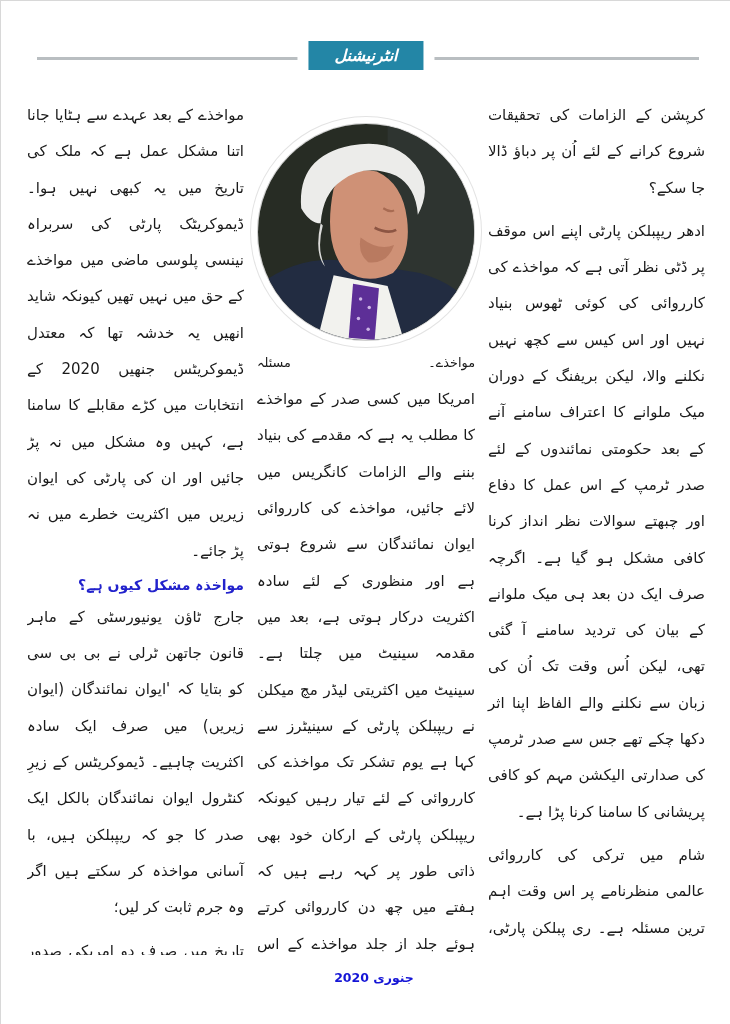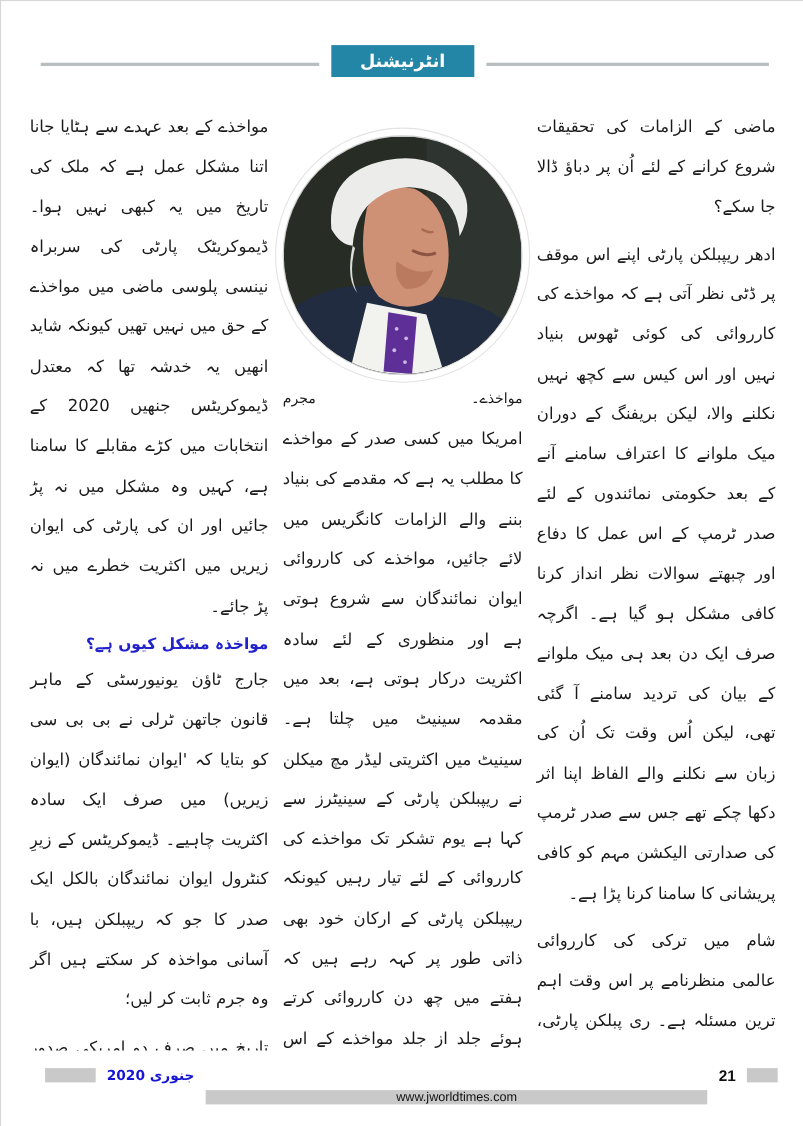--- a/index.html
+++ b/index.html
@@ -3,36 +3,36 @@
 <meta charset="utf-8">
 <style>
   html,body{margin:0;padding:0;background:#e9e9e9;}
   .page{position:relative;width:730px;height:1024px;margin:0 auto;background:#ffffff;
         border:1px solid #d8d8d8;overflow:hidden;font-family:"DejaVu Sans",sans-serif;color:#1a1a1a;}
   
   .hdr{position:absolute;top:40px;left:0;right:0;height:34px;}
   .hdr .rule{position:absolute;top:16px;left:36px;right:32px;height:3px;background:#b9bec1;}
   .hdr .tag{position:absolute;left:50%;top:0;transform:translateX(-50%);
             padding:5px 26px;color:#fff;font-size:16px;font-weight:bold;direction:rtl;
-            box-shadow:0 0 0 11px #ffffff;}
+            box-shadow:0 0 0 11px #ffffff;font-style:italic;}
   
   .content{position:absolute;top:96px;left:26px;right:26px;bottom:70px;
            display:flex;direction:rtl;gap:13px;overflow:hidden;}
   .col{width:33.33%;direction:rtl;}
   p.body{margin:0 0 7px;font-size:15px;line-height:2.42;text-align:justify;}
   h3.sub{margin:8px 0 6px;font-size:14px;font-weight:bold;}
   .wrapline{display:flex;justify-content:space-between;font-size:12.8px;line-height:2.2;margin:2px 0 4px;}
   
   .photo-ring{width:216px;height:216px;border-radius:50%;overflow:hidden;margin:0 auto;
               border:1px solid #cfcfcf;box-shadow:0 0 0 6px #fff,0 0 0 7px #e3e3e3;}
   .photo-ring svg{display:block;width:100%;height:100%;}
   .ph-top{margin-top:26px;margin-bottom:8px;}
   
   .ftr{position:absolute;left:40px;right:24px;bottom:40px;height:15px;
-       display:flex;align-items:center;direction:ltr;}
+       display:flex;align-items:center;direction:ltr;flex-direction:column;}
   .fbar{height:13px;background:#c9c9c9;}
   .fbar.b1{width:46px;}
   .fbar.b2{width:28px;}
   .fbar.urlbar{flex:1;display:flex;align-items:center;justify-content:center;margin-top:40px;}
   .fyear{margin:0 10px;font-size:12.5px;font-weight:bold;direction:rtl;white-space:nowrap;}
   .furl{font-family:"Liberation Sans",sans-serif;font-size:11.5px;color:#111;}
   .fpage{margin:0 10px;font-family:"Liberation Sans",sans-serif;font-size:14px;font-weight:bold;color:#111;}
 </style>
 </head>
 <body>
@@ -40,21 +40,21 @@
 <div class="page">
 
   <div class="hdr">
     <div class="rule"></div>
     <div class="tag" style="background:#2386A6">انٹرنیشنل</div>
   </div>
 
   <div class="content">
 
     <div class="col">
-      <p class="body">ماضی کے الزامات کی تحقیقات شروع کرانے کے لئے اُن پر دباؤ ڈالا جا سکے؟</p>
+      <p class="body">کرپشن کے الزامات کی تحقیقات شروع کرانے کے لئے اُن پر دباؤ ڈالا جا سکے؟</p>
       <p class="body">ادھر ریپبلکن پارٹی اپنے اس موقف پر ڈٹی نظر آتی ہے کہ مواخذے کی کارروائی کی کوئی ٹھوس بنیاد نہیں اور اس کیس سے کچھ نہیں نکلنے والا، لیکن بریفنگ کے دوران میک ملوانے کا اعتراف سامنے آنے کے بعد حکومتی نمائندوں کے لئے صدر ٹرمپ کے اس عمل کا دفاع اور چبھتے سوالات نظر انداز کرنا کافی مشکل ہو گیا ہے۔ اگرچہ صرف ایک دن بعد ہی میک ملوانے کے بیان کی تردید سامنے آ گئی تھی، لیکن اُس وقت تک اُن کی زبان سے نکلنے والے الفاظ اپنا اثر دکھا چکے تھے جس سے صدر ٹرمپ کی صدارتی الیکشن مہم کو کافی پریشانی کا سامنا کرنا پڑا ہے۔</p>
       <p class="body">شام میں ترکی کی کارروائی عالمی منظرنامے پر اس وقت اہم ترین مسئلہ ہے۔ ری پبلکن پارٹی، صدر ٹرمپ کی جانب سے شمالی شام سے اچانک فوجیوں کو واپس بلانے کے فیصلے پر بھی پریشان دکھائی دیتی ہے۔ خارجہ پالیسی پر ہاؤس اختلاف کا شکار ہے اور اندر کی باتیں ہر جگہ زیر بحث ہیں۔ اسپیکر نینسی پلوسی نے وائٹ ہاؤس میں ایک اجلاس کے دوران کھل کر شامی حکومت کو شکست دینے کی پالیسی کی حمایت اور ترکی پر پابندیاں ختم کرنے کی مخالفت کی ہے۔</p>
 
     </div>
 
     <div class="col">
       <div class="photo-ring ph-top">
         <svg viewBox="0 0 200 200">
           <rect width="200" height="200" fill="#272c24"></rect>
           <rect x="120" width="80" height="200" fill="#2e3430"></rect>
@@ -73,21 +73,21 @@
           <path d="M108,96 Q120,102 128,98" stroke="#8c5543" stroke-width="2.5" fill="none"></path>
           <path d="M116,78 q6,4 10,2" stroke="#a86b52" stroke-width="2" fill="none"></path>
 
           <path d="M40,78 Q36,30 86,20 Q130,12 150,44 Q160,62 148,84 Q146,58 128,48 Q100,36 78,52 Q60,64 58,92 Q48,92 40,78 Z" fill="#ececea"></path>
           <path d="M58,92 Q52,120 62,132 Q54,116 60,94 Z" fill="#dcdcda"></path>
         </svg>
       </div>
 
       <div class="wrapline">
         <span>مواخذے۔</span>
-        <span>مجرم</span>
+        <span>مسئلہ</span>
       </div>
 
       <p class="body">امریکا میں کسی صدر کے مواخذے کا مطلب یہ ہے کہ مقدمے کی بنیاد بننے والے الزامات کانگریس میں لائے جائیں، مواخذے کی کارروائی ایوان نمائندگان سے شروع ہوتی ہے اور منظوری کے لئے سادہ اکثریت درکار ہوتی ہے، بعد میں مقدمہ سینیٹ میں چلتا ہے۔ سینیٹ میں اکثریتی لیڈر مچ میکلن نے ریپبلکن پارٹی کے سینیٹرز سے کہا ہے یوم تشکر تک مواخذے کی کارروائی کے لئے تیار رہیں کیونکہ ریپبلکن پارٹی کے ارکان خود بھی ذاتی طور پر کہہ رہے ہیں کہ ہفتے میں چھ دن کارروائی کرتے ہوئے جلد از جلد مواخذے کے اس معاملے کو نمٹا دیا جائے۔ اب تک دو امریکی صدور کا مواخذہ ہوا ہے جن میں بل کلنٹن (1998ء) اور اینڈ ریو جانسن (1868ء) شامل ہیں۔</p>
 
       <h3 class="sub" style="color:#2222CC">ٹرمپ کی برطرفی کا امکان انتہائی کم ہے</h3>
 
       <div class="wrapline">
         <span>کسی امریکی</span>
         <span>صدر</span>
         <span>کا</span>

